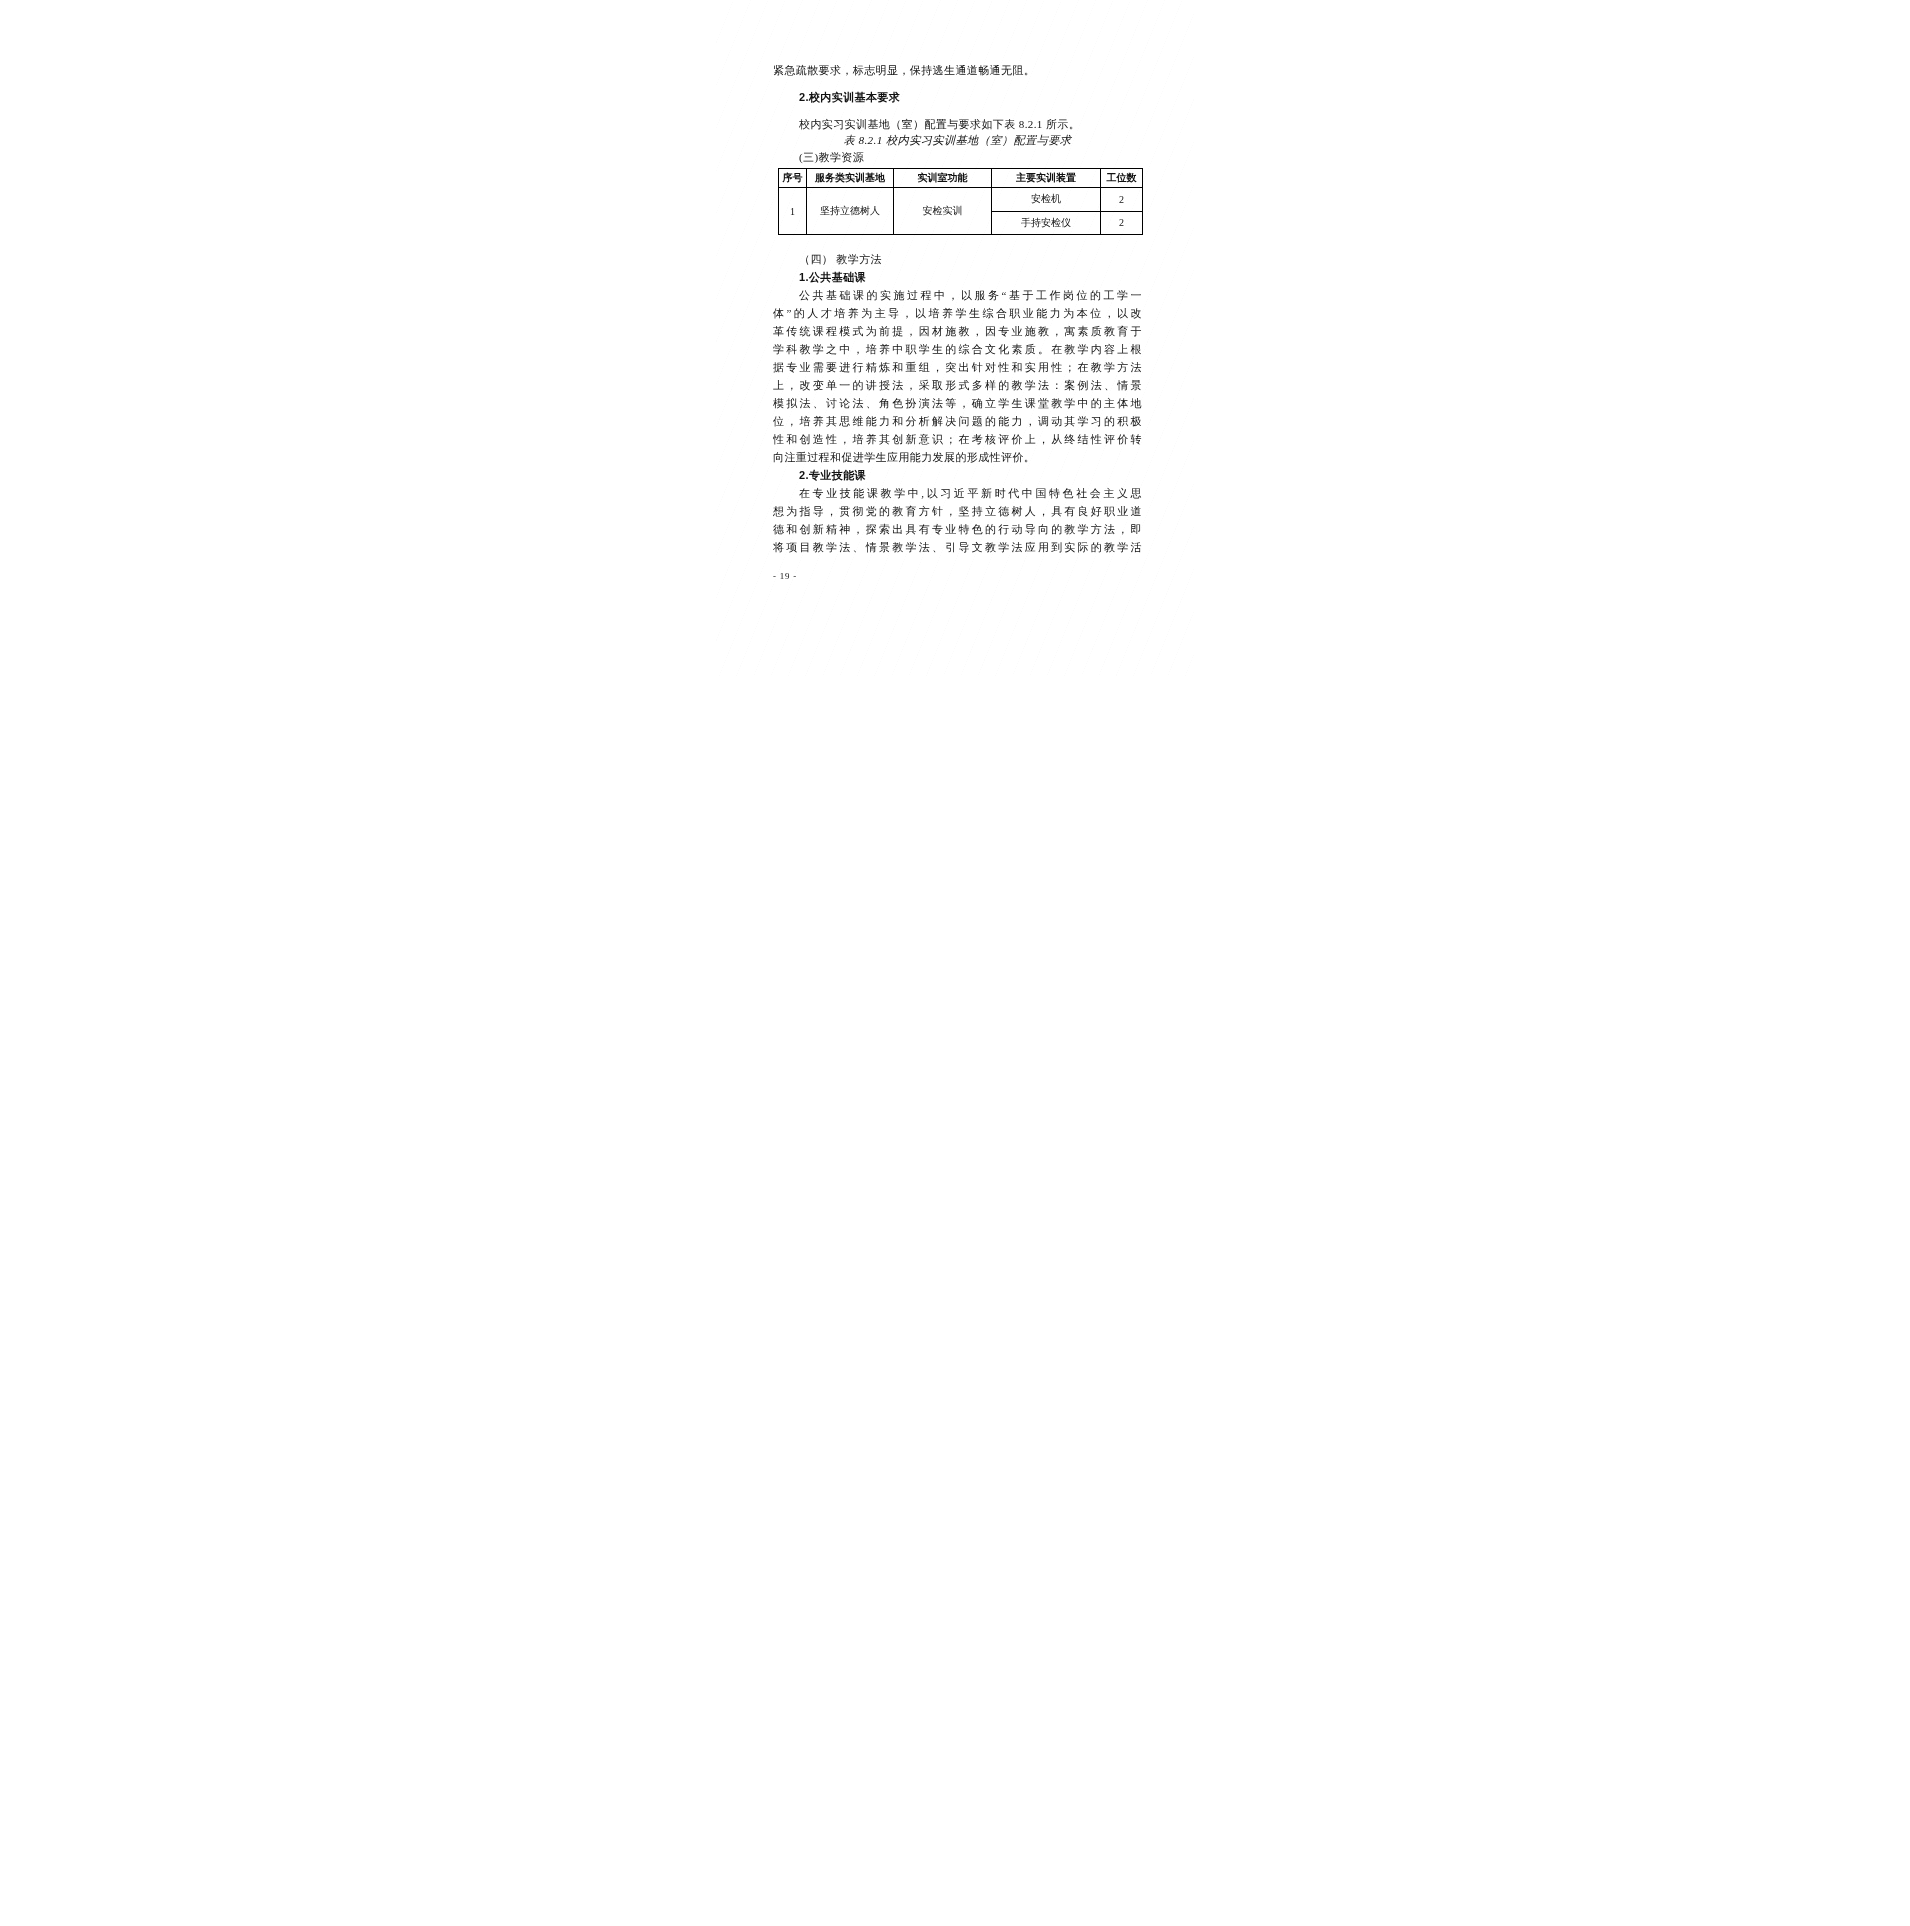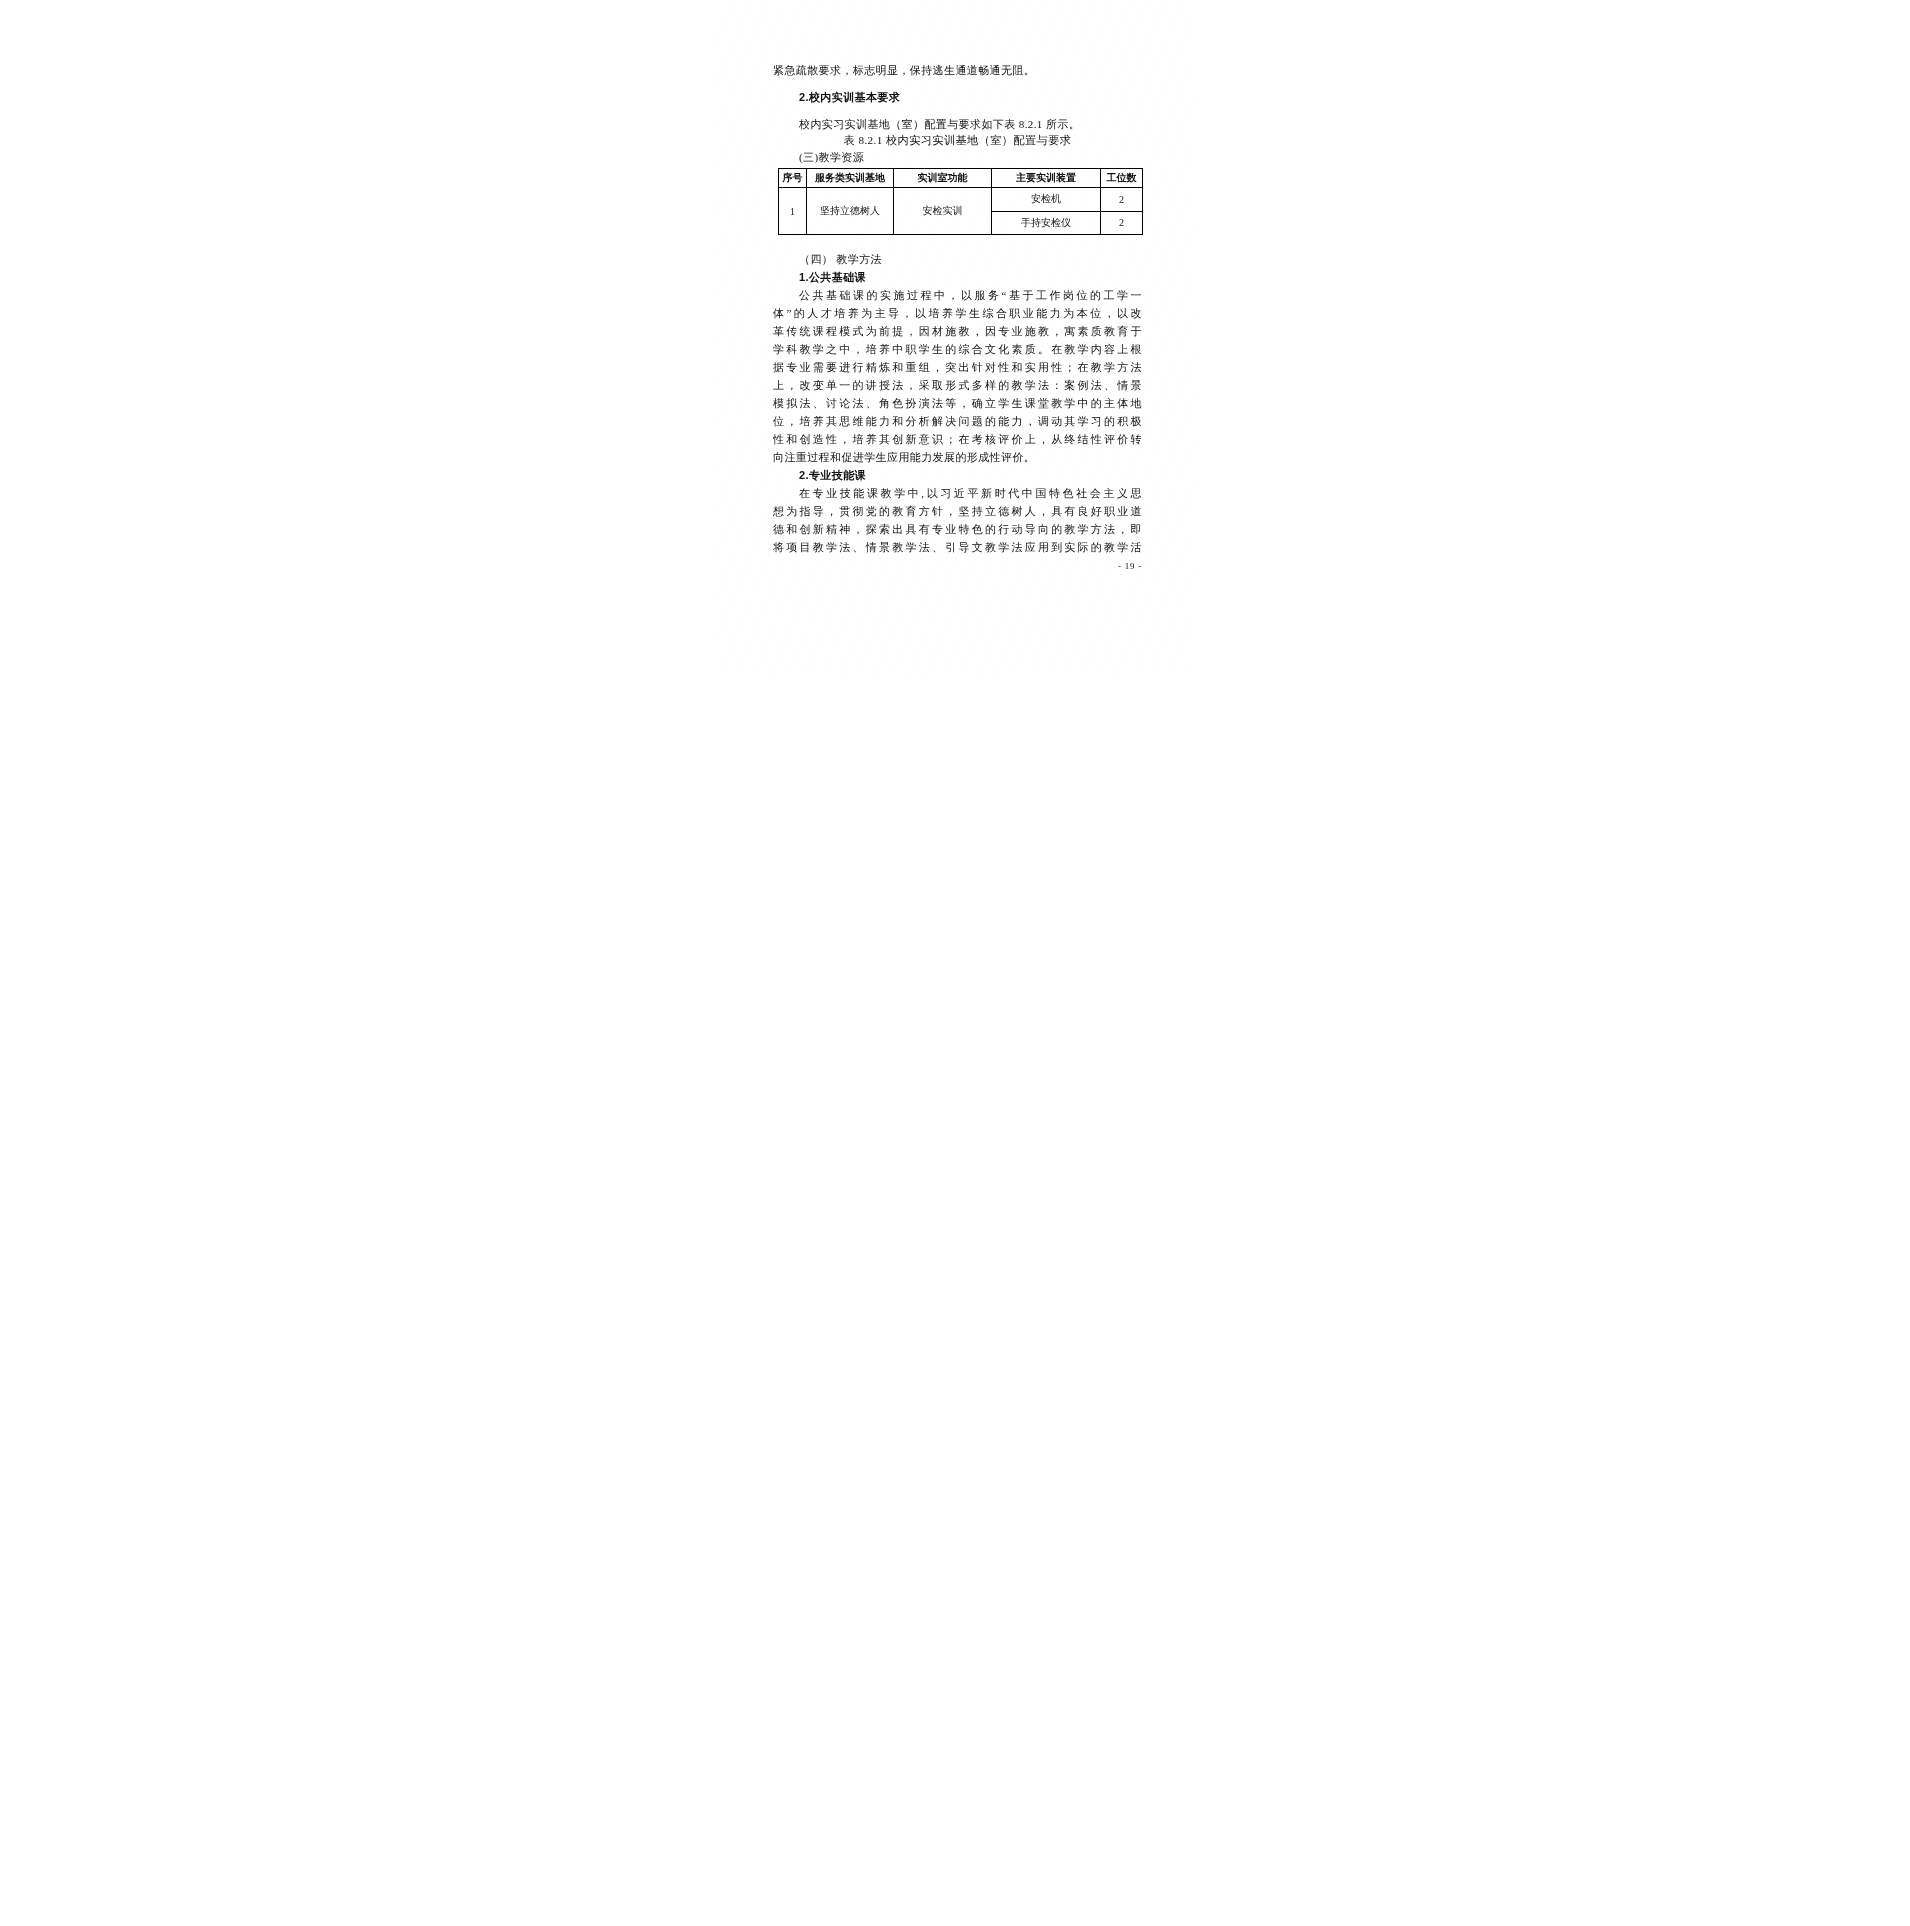--- a/index.html
+++ b/index.html
@@ -34,20 +34,21 @@
     font-weight: bold;
     font-family: "Liberation Sans", "DejaVu Sans", sans-serif;
   }
   .mt { margin-top: 8.9px; }
   .caption {
     height: 15.4px;
     line-height: 15.4px;
     font-size: 11.2px;
     text-align: center;
     letter-spacing: 0.4px;
+    font-style: italic;
   }
   table.spec {
     width: 363px;
     margin-left: 5px;
     margin-top: 1.9px;
     border-collapse: collapse;
     table-layout: fixed;
     border-top: 1.5px solid #000;
     border-bottom: 1.5px solid #000;
   }
@@ -68,24 +69,24 @@
   table.spec tbody td { height: 23.5px; font-weight: normal; }
   table.spec td.thick-bottom { border-bottom: 1.2px solid #000; text-align: center; }
   .col-no     { width: 28px; }
   .col-base   { width: 87px; }
   .col-func   { width: 98px; }
   .col-device { width: 109px; }
   .col-count  { width: 42px; }
   .para-gap { margin-top: 3.5px; }
   .methods-gap { margin-top: 15px; }
   .page-number {
-    margin-top: 3px;
+    margin-top: 13px;
     height: 15.4px;
     line-height: 15.4px;
-    text-align: right;
+    text-align: left;
     font-size: 8.9px;
     letter-spacing: 0.8px;
   }
 </style>
 </head>
 <body>
 
 <div class="page">
 
   <div class="line">紧急疏散要求，标志明显，保持逃生通道畅通无阻。</div>

